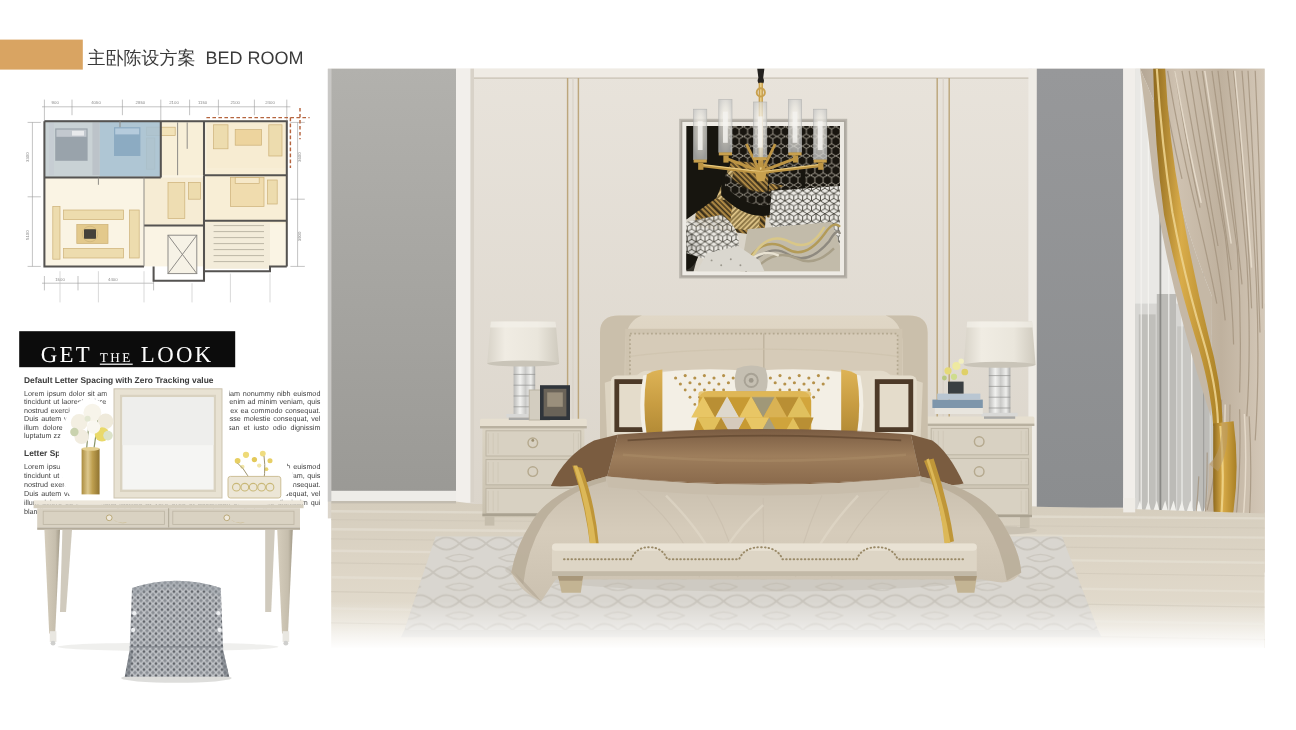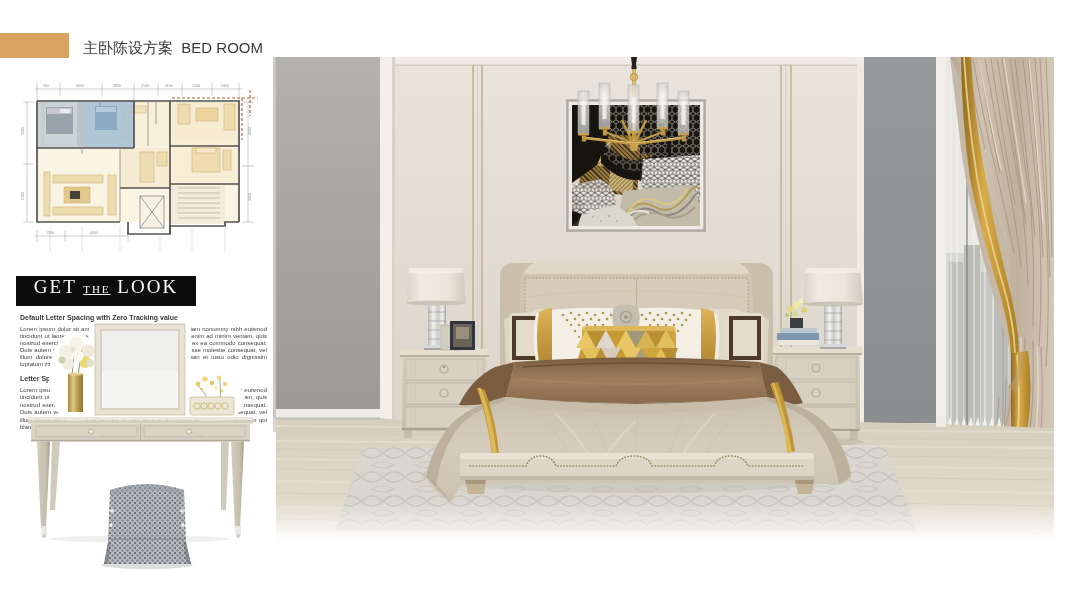--- a/index.html
+++ b/index.html
@@ -3,21 +3,21 @@
 <meta charset="utf-8">
 <style>
   html,body{margin:0;padding:0;background:#ffffff;}
   body{width:1080px;height:608px;overflow:hidden;position:relative;font-family:"Liberation Sans",sans-serif;}
   .abs{position:absolute;}
 </style>
 </head>
 <body>
 
   <div class="abs" style="left:0;top:33px;width:69px;height:25px;background:#d9a462;"></div>
-  <div class="abs" style="left:83px;top:39px;font-size:15px;color:#3a3a3a;">主卧陈设方案&nbsp;&nbsp;BED&nbsp;ROOM</div>
+  <div class="abs" style="left:73px;top:39px;font-size:15px;color:#3a3a3a;">主卧陈设方案&nbsp;&nbsp;BED&nbsp;ROOM</div>
 
   <svg class="abs" style="left:20px;top:76px;" width="240" height="178" viewBox="0 0 240 178">
 
     <g stroke="#9a9a9a" stroke-width="0.5" fill="none">
       <line x1="15" y1="13" x2="222" y2="13"></line>
       <line x1="17" y1="7" x2="17" y2="26"></line>
       <line x1="40" y1="7" x2="40" y2="20"></line>
       <line x1="82" y1="7" x2="82" y2="20"></line>
       <line x1="114" y1="7" x2="114" y2="26"></line>
       <line x1="138" y1="7" x2="138" y2="20"></line>
@@ -122,21 +122,21 @@
       <line x1="80" y1="25" x2="80" y2="30"></line>
     </g>
 
     <g stroke="#b5643e" stroke-width="1.2" fill="none" stroke-dasharray="3,2">
       <path d="M152,22 H222 V64"></path>
       <line x1="222" y1="22" x2="238" y2="22"></line>
       <line x1="230" y1="14" x2="230" y2="40"></line>
     </g>
   </svg>
 
-  <div class="abs" style="left:16px;top:276px;width:180px;height:30px;background:#0c0c0c;color:#fdfdfd;font-family:'Liberation Serif',serif;text-align:center;line-height:21px;">
+  <div class="abs" style="left:16px;top:276px;width:180px;height:30px;background:#0c0c0c;color:#fdfdfd;font-family:'Liberation Serif',serif;text-align:center;line-height:42px;">
     <span style="font-size:19px;letter-spacing:2px;">GET <span style="font-size:11px;text-decoration:underline;">THE</span> LOOK</span>
   </div>
 
   <div class="abs" style="left:20px;top:314px;width:247px;color:#3b3b3b;font-size:7px;font-weight:bold;">Default Letter Spacing with Zero Tracking value</div>
   <div class="abs" style="left:20px;top:326px;width:247px;color:#3f3f3f;font-size:6px;line-height:6.9px;text-align:justify;">Lorem ipsum dolor sit amet, consectetuer adipiscing elit, sed diam nonummy nibh euismod tincidunt ut laoreet dolore magna aliquam erat volutpat. Ut wisi enim ad minim veniam, quis nostrud exerci tation ullamcorper suscipit lobortis nisl ut aliquip ex ea commodo consequat. Duis autem vel eum iriure dolor in hendrerit in vulputate velit esse molestie consequat, vel illum dolore eu feugiat nulla facilisis at vero eros et accumsan et iusto odio dignissim luptatum zzril delenit.</div>
   <div class="abs" style="left:20px;top:375px;width:247px;color:#3b3b3b;font-size:7px;font-weight:bold;">Letter Spacing with 200 Tracking value</div>
   <div class="abs" style="left:20px;top:387px;width:247px;color:#3f3f3f;font-size:6px;line-height:7.4px;text-align:justify;">Lorem ipsum dolor sit amet, consectetuer adipiscing elit, sed diam nonummy nibh euismod tincidunt ut laoreet dolore magna aliquam erat volutpat. Ut wisi enim ad minim veniam, quis nostrud exerci tation ullamcorper suscipit lobortis nisl ut aliquip ex ea commodo consequat. Duis autem vel eum iriure dolor in hendrerit in vulputate velit esse molestie consequat, vel illum dolore eu feugiat nulla facilisis at vero eros et accumsan et iusto odio dignissim qui blandit praesent luptatum zzril delenit augue duis dolore te feugait nulla facilisi.</div>
 
   <svg class="abs" style="left:0;top:318px;" width="270" height="290" viewBox="0 0 270 290">
     <defs>

